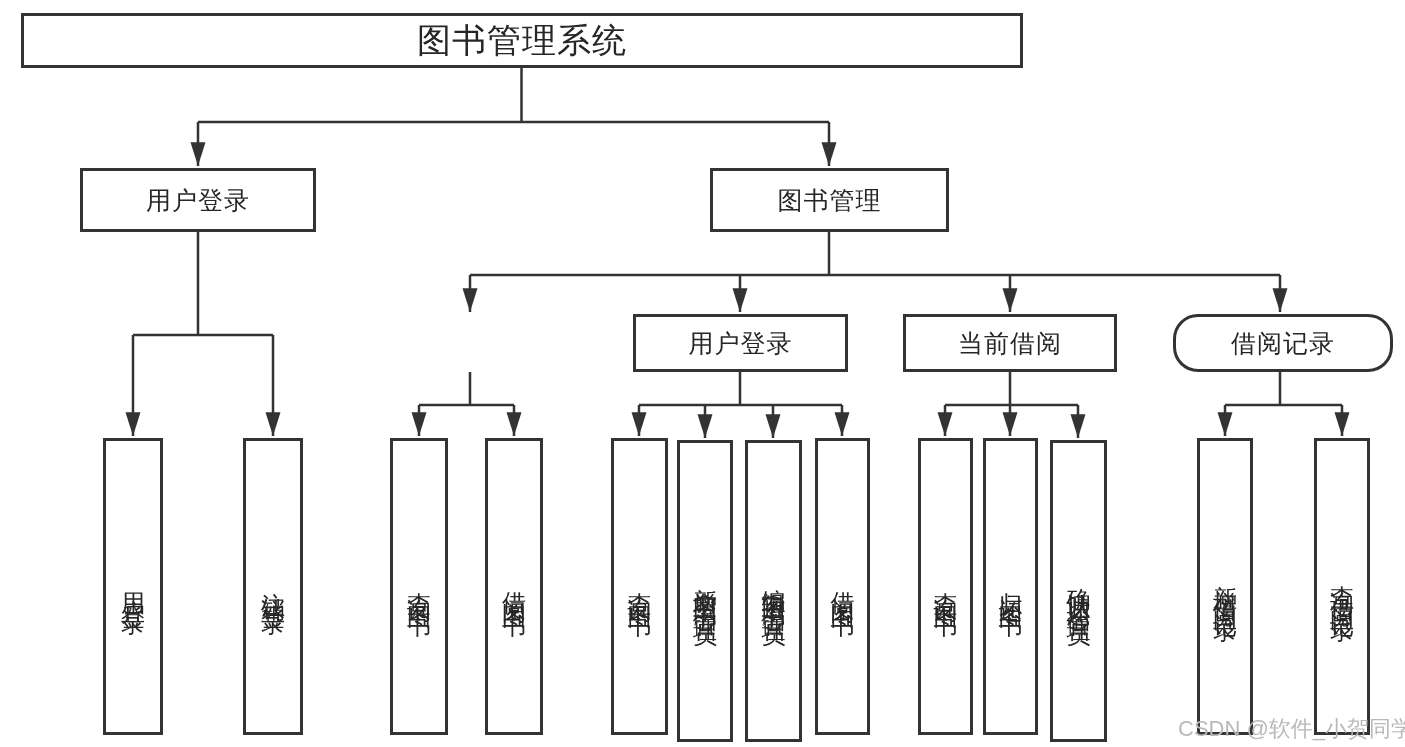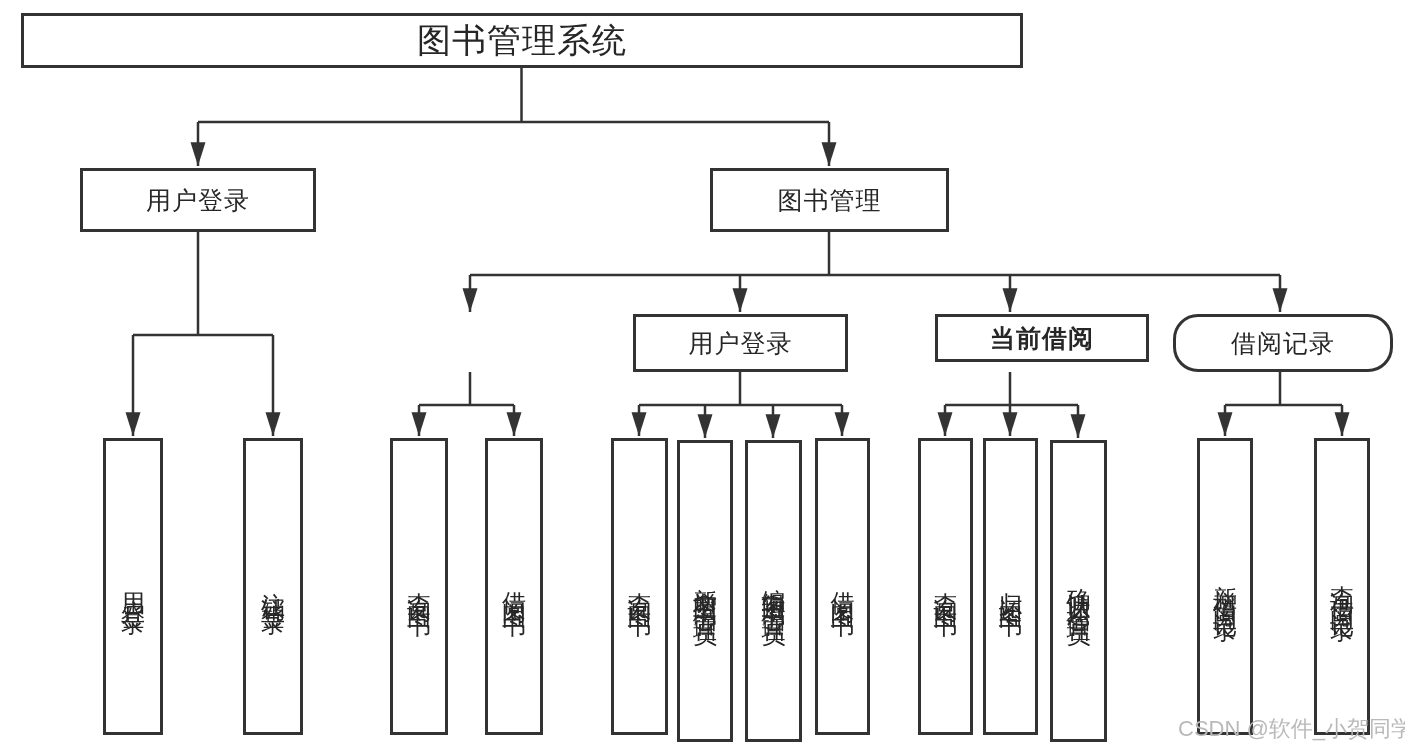--- a/index.html
+++ b/index.html
@@ -31,21 +31,21 @@
     white-space:nowrap;
   }
   .vlabel.long{letter-spacing:5px;}
 
   
   #n-root          {left:21px;  top:13px;  width:1002px;height:55px;}
   #n-user-login    {left:80px;  top:168px; width:236px; height:64px;}
   #n-book-mgmt     {left:710px; top:168px; width:239px; height:64px;}
   #n-new-book-rec  {left:363px; top:314px; width:215px; height:58px;}
   #n-book-borrow   {left:633px; top:314px; width:215px; height:58px;}
-  #n-current-borrow{left:935px; top:314px; width:214px; height:48px;font-weight:bold;}
+  #n-current-borrow{left:903px; top:314px; width:214px; height:58px;}
   #n-borrow-record {left:1173px;top:314px; width:220px; height:58px;border-radius:25px;}
 
   #n-leaf-user-login   {left:103px; top:438px;width:60px;height:297px;}
   #n-leaf-logout       {left:243px; top:438px;width:60px;height:297px;}
   #n-rec-query-book    {left:390px; top:438px;width:58px;height:297px;}
   #n-rec-borrow-book   {left:485px; top:438px;width:58px;height:297px;}
   #n-bb-query-book     {left:611px; top:438px;width:57px;height:297px;}
   #n-bb-add-book       {left:677px; top:440px;width:56px;height:302px;}
   #n-bb-edit-book      {left:745px; top:440px;width:57px;height:302px;}
   #n-bb-borrow-book    {left:815px; top:438px;width:55px;height:297px;}

